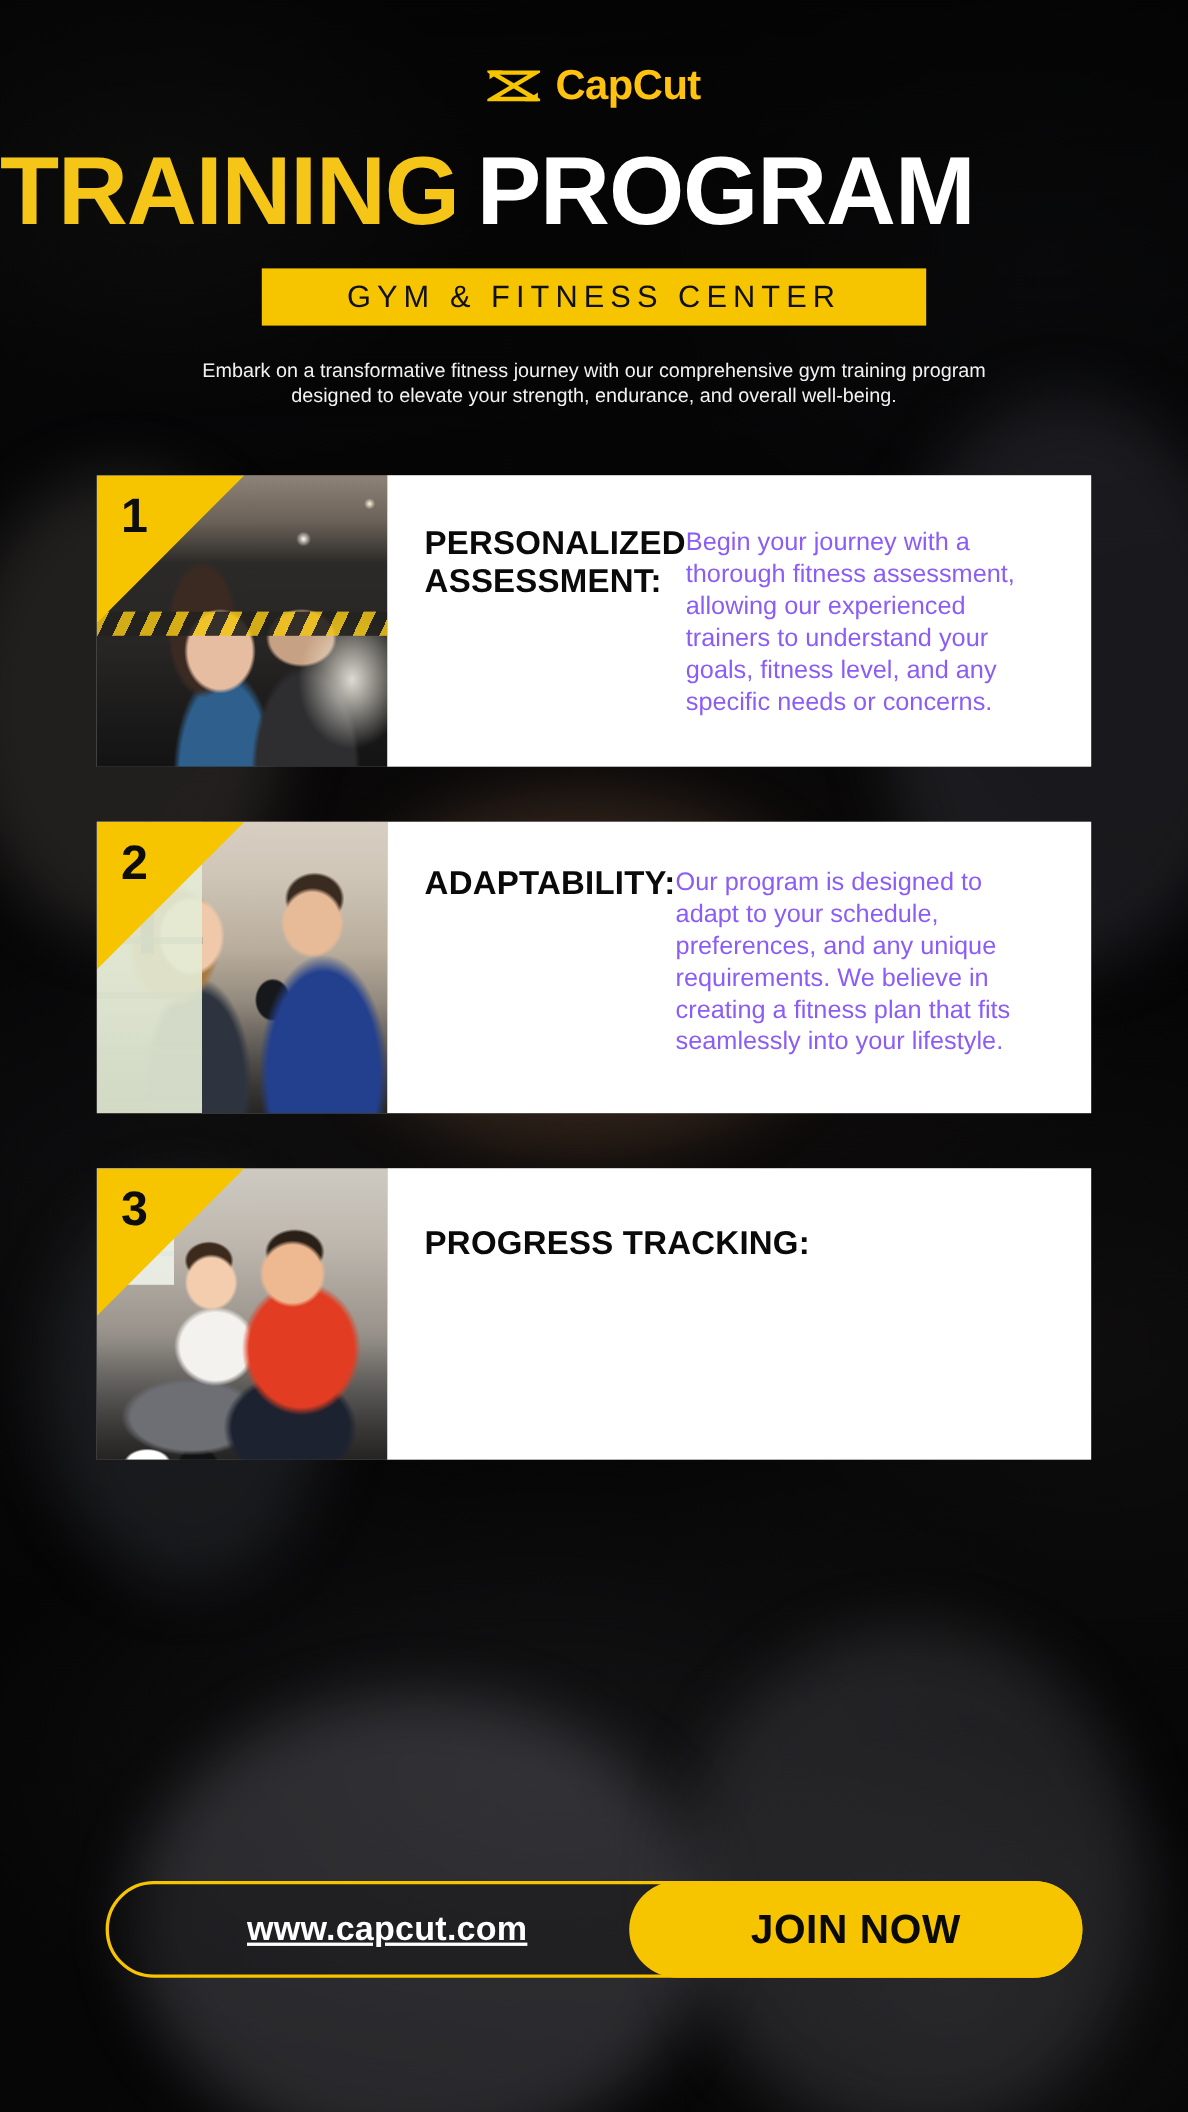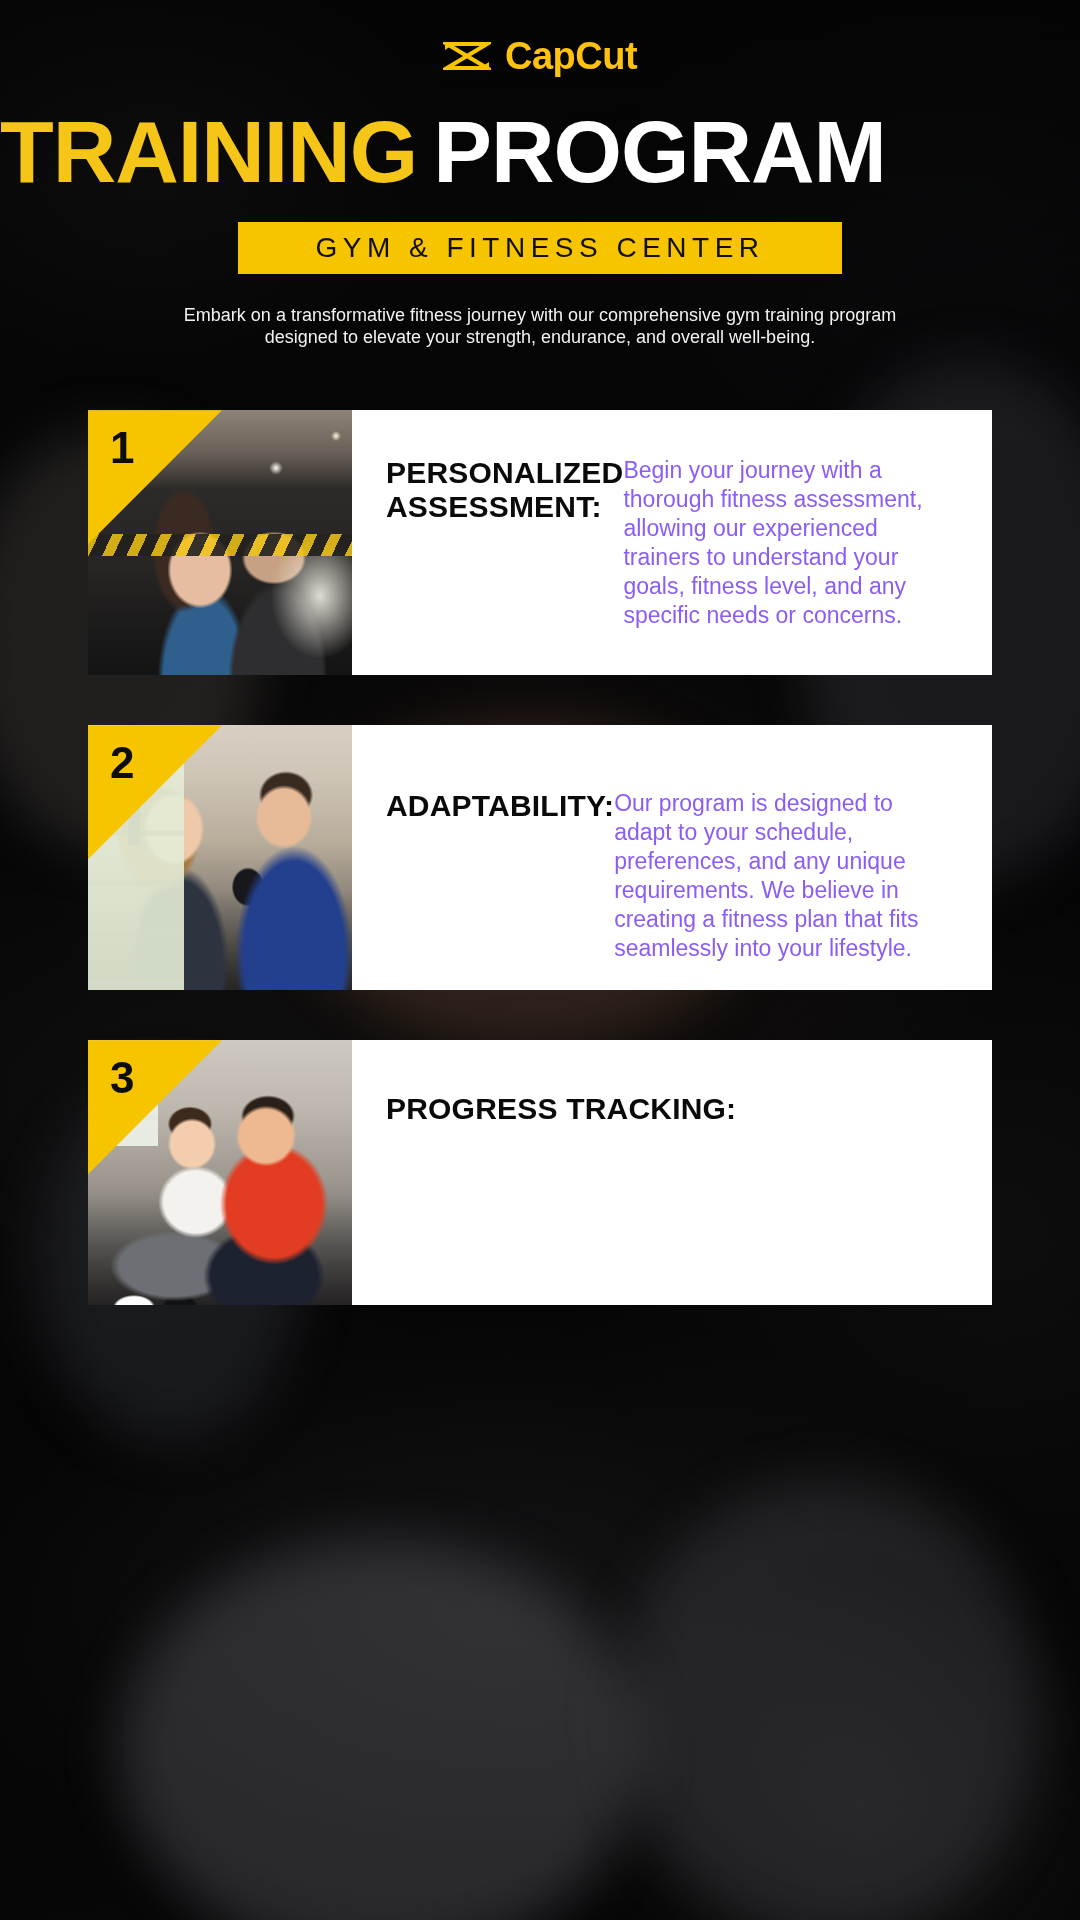--- a/index.html
+++ b/index.html
@@ -38,21 +38,21 @@
   .bg-shapes { position:absolute; inset:0; overflow:hidden; }
   .bg-shapes i { position:absolute; display:block; border-radius:50%; filter:blur(26px); }
   .s1 { left:-40px;  top:430px;  width:300px; height:420px; background:rgba(74,70,66,.40); }
   .s2 { right:-60px; top:360px;  width:340px; height:520px; background:rgba(56,56,62,.42); }
   .s3 { left:300px;  top:720px;  width:460px; height:330px; background:rgba(120,82,58,.30); }
   .s4 { left:120px;  top:1540px; width:520px; height:420px; background:rgba(108,108,116,.34); }
   .s5 { right:40px;  top:1480px; width:420px; height:460px; background:rgba(86,86,92,.30); }
   .s6 { left:40px;   top:1080px; width:260px; height:360px; background:rgba(52,54,60,.40); }
 
   
-  .header { position:relative; z-index:5; padding-top:32px; }
+  .header { position:relative; z-index:5; padding-top:54px; }
 
   .logo-row {
     display:flex; align-items:center; justify-content:center;
     gap:14px; height:48px;
   }
   .logo-mark { width:48px; height:36px; display:block; }
   .logo-text {
     font-size:38px; font-weight:700; color:#FFC20E;
     letter-spacing:-0.5px; line-height:1;
   }
@@ -229,21 +229,21 @@
   .card-text {
     color:#8b5cf6;
     font-size:23px;
     line-height:1.26;
     font-weight:400;
   }
   
   .card-1 { height:265px; }
   .card-1 .card-body { padding-top:46px; }
   .card-2 { height:265px; }
-  .card-2 .card-body { padding-top:64px; }
+  .card-2 .card-body { padding-top:40px; }
   .card-3 { height:265px; }
   .card-3 .card-body { padding-top:52px; }
 
   
   .cta {
     position:absolute;
     left:96px; top:1710px;
     width:888px; height:88px;
     z-index:6;
   }
@@ -358,14 +358,19 @@
           <span class="num">3</span>
         </div>
       </div>
       <div class="card-body">
         <div class="card-title">PROGRESS TRACKING:</div>
       </div>
     </div>
 
   </div>
 
+  <div class="cta">
+    <span class="cta-shell"></span>
+    <a class="cta-url" href="#">www.capcut.com</a>
+    <button class="cta-btn">JOIN NOW</button>
+  </div>
 
 </div>
 
 </body></html>

